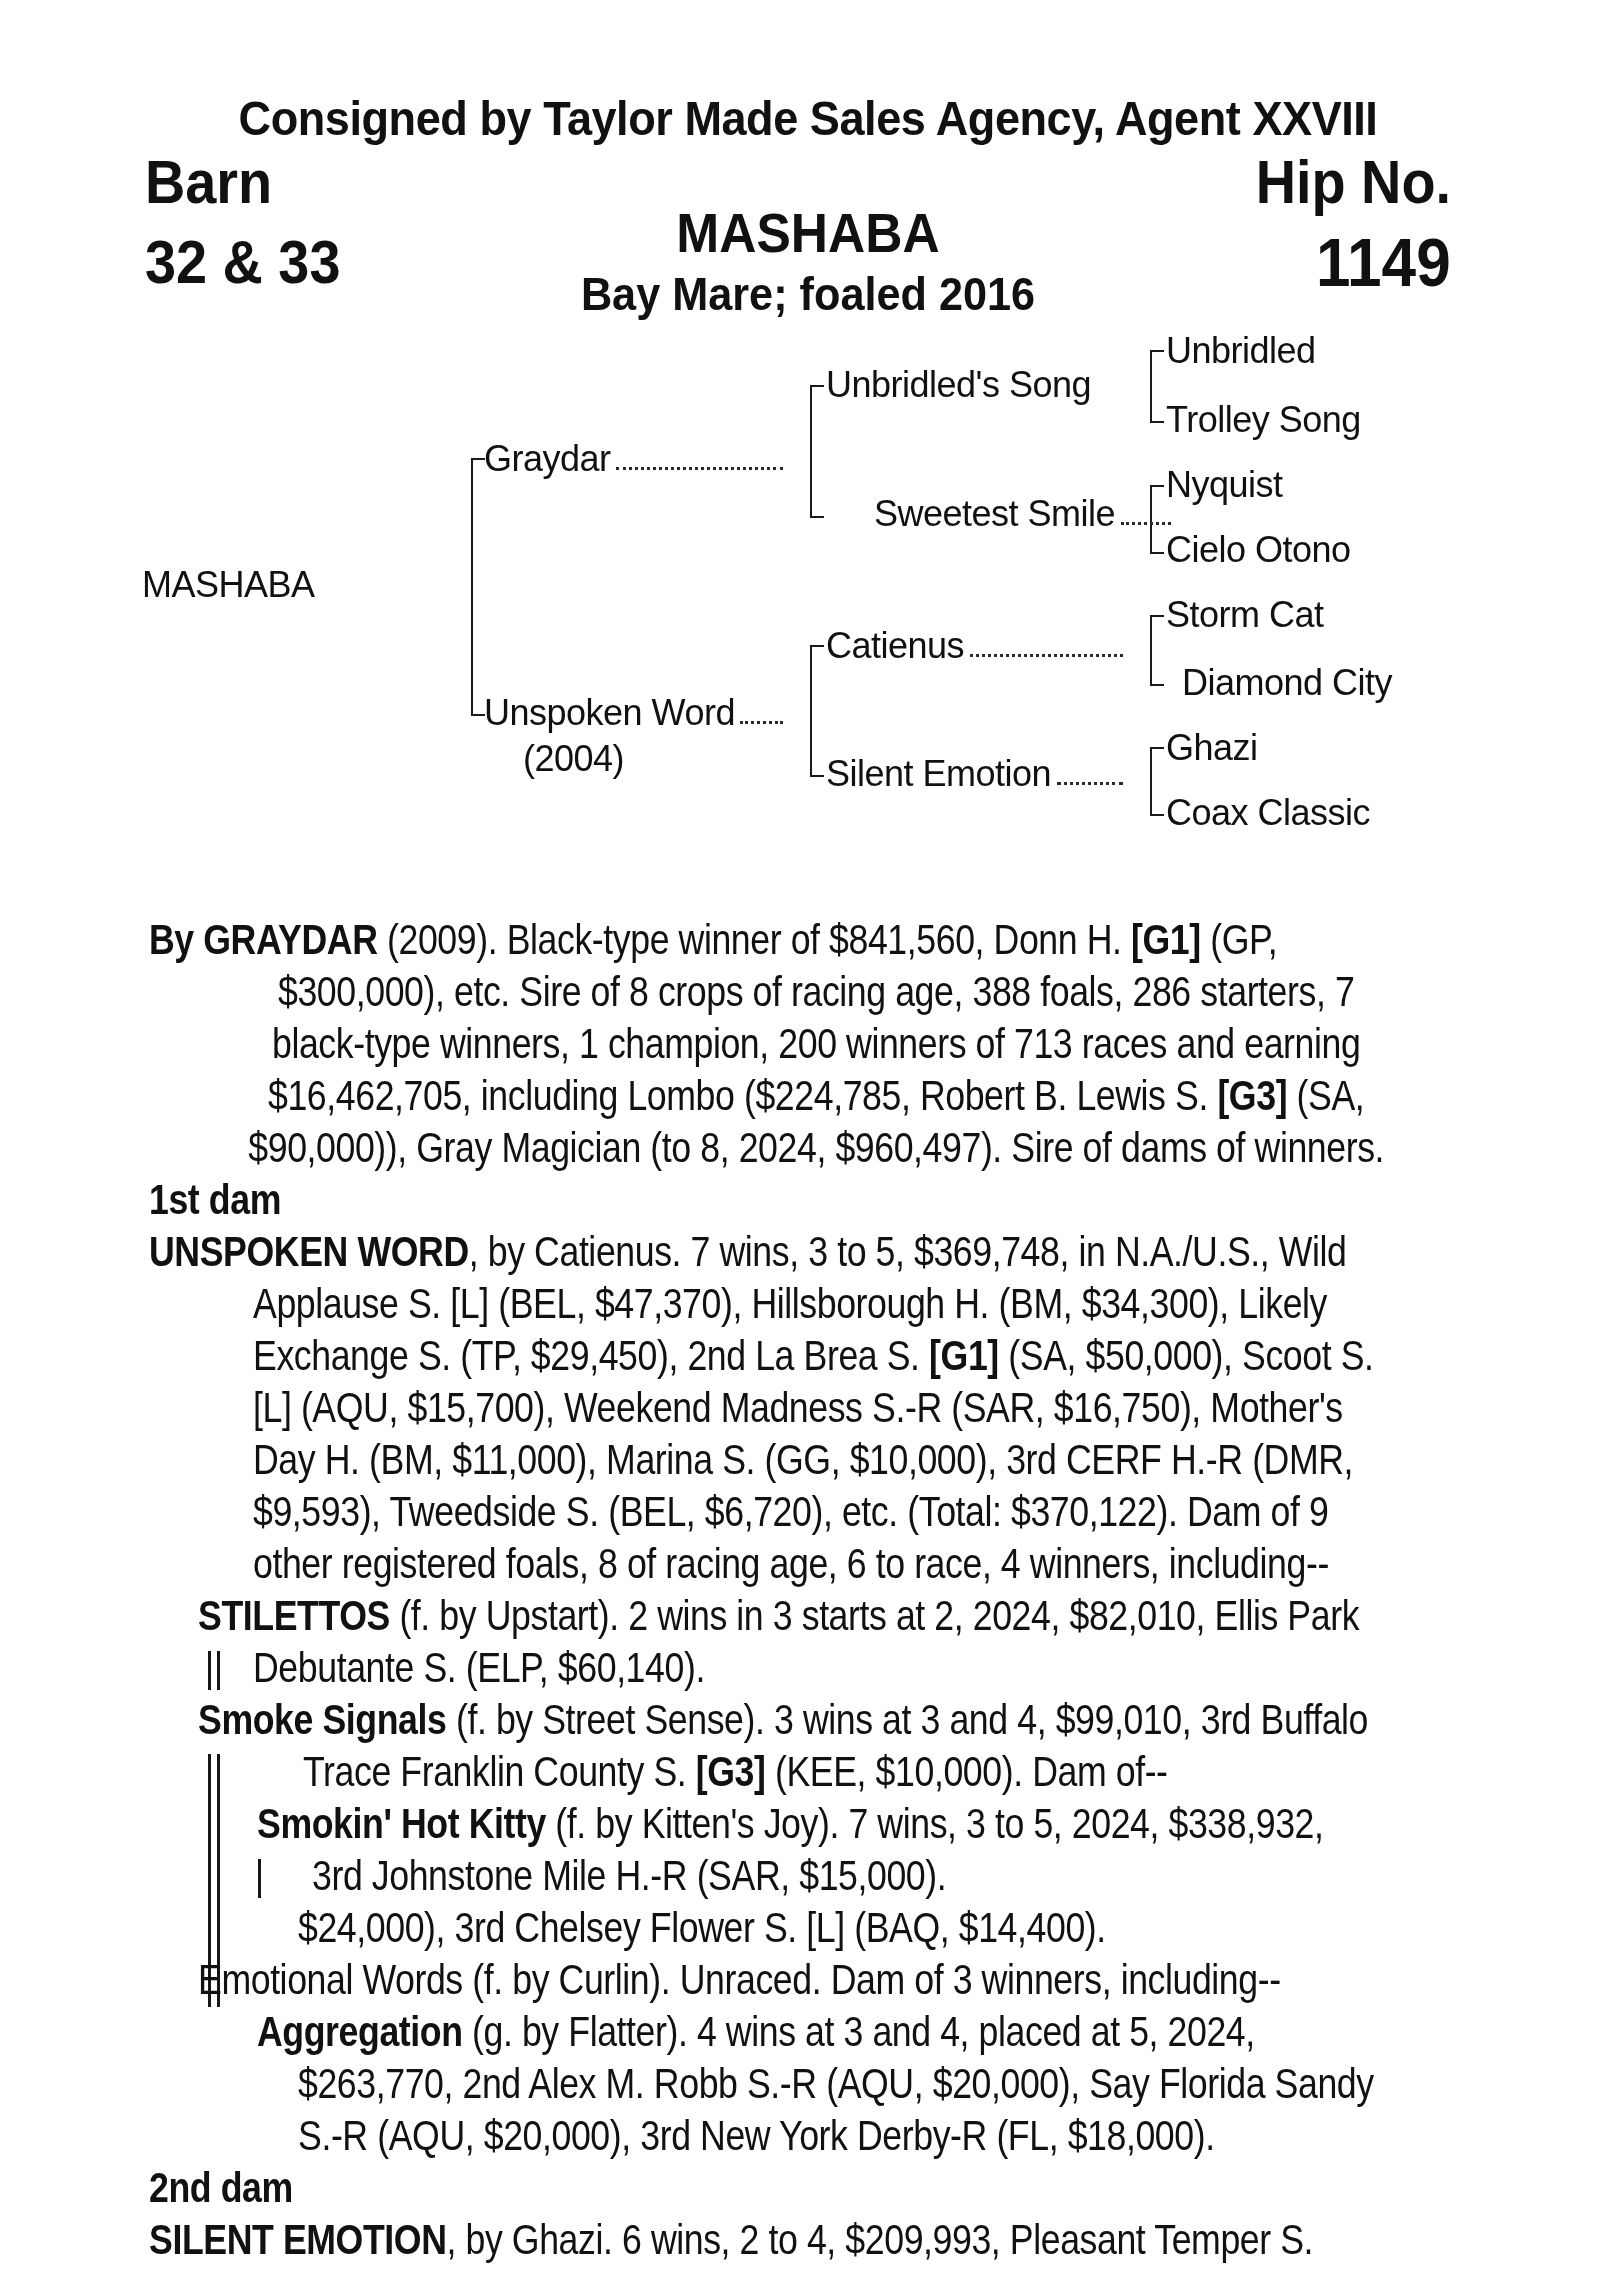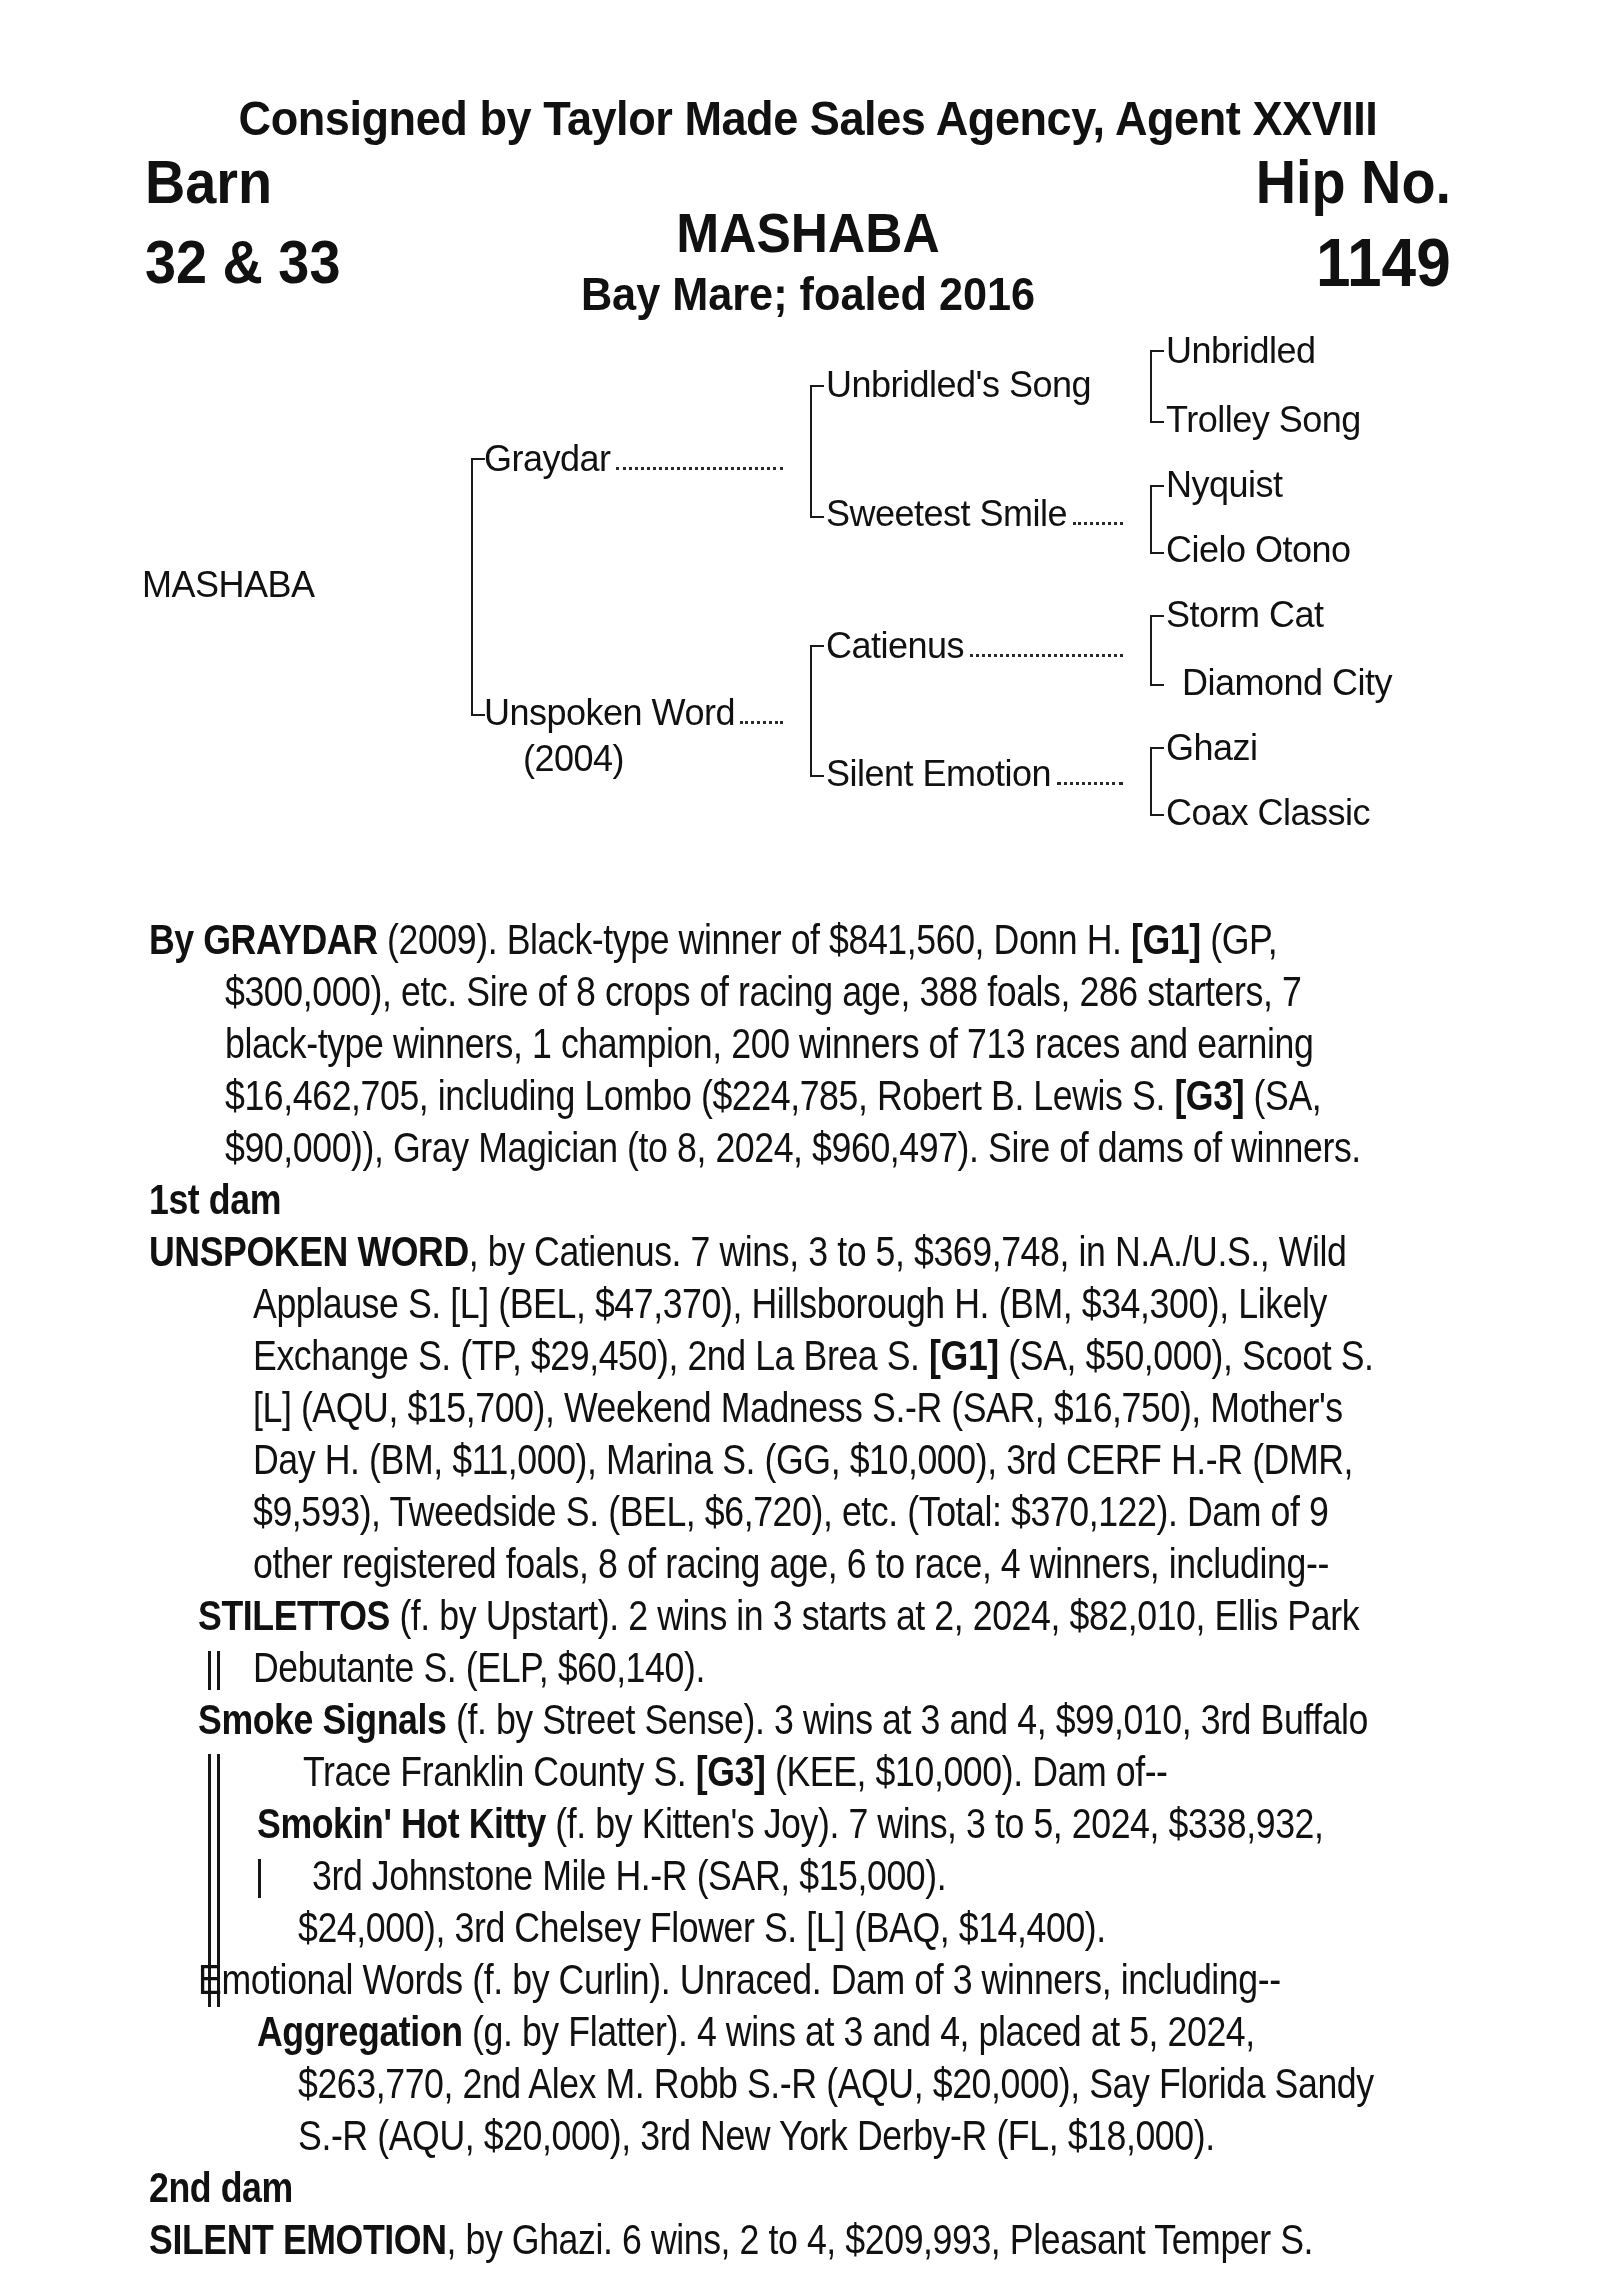--- a/index.html
+++ b/index.html
@@ -52,21 +52,21 @@
 
   
   .bodytext{position:absolute;left:0;top:914px;width:1616px;}
   .row{height:52px;}
   .ln{
     display:block;font-size:42px;line-height:52px;letter-spacing:-0.5px;
     transform:scaleX(.85);transform-origin:0 0;white-space:nowrap;
   }
   .b{font-weight:700;}
   .i0  {padding-left:149px;}
-  .iby {padding-left:225px;}
+  .iby {padding-left:225px;text-align:center;}
   .idam{padding-left:253px;}
   .i1  {padding-left:198px;}
   .i2  {padding-left:249px;margin-left:8px;}
   .i2c {padding-left:298px;}
   .i3  {padding-left:303px;}
   .i3c {padding-left:312px;}
   .vbar{position:absolute;width:3.2px;background:#161616;}
 </style>
 </head>
 <body>
@@ -104,21 +104,21 @@
       <span class="leader"></span>
     </div>
     <div class="pcell" style="left:523px;top:738px;">
       <span class="nm">(2004)</span>
     </div>
 
     <div class="pcell" style="left:826px;top:364px;width:301px;gap:42px;">
       <span class="nm">Unbridled's Song</span>
       <span class="leader"></span>
     </div>
-    <div class="pcell" style="left:826px;top:493px;width:301px;">
+    <div class="pcell" style="left:874px;top:493px;width:301px;">
       <span class="nm">Sweetest Smile</span>
       <span class="leader"></span>
     </div>
     <div class="pcell" style="left:826px;top:625px;width:301px;">
       <span class="nm">Catienus</span>
       <span class="leader"></span>
     </div>
     <div class="pcell" style="left:826px;top:753px;width:301px;">
       <span class="nm">Silent Emotion</span>
       <span class="leader"></span>

